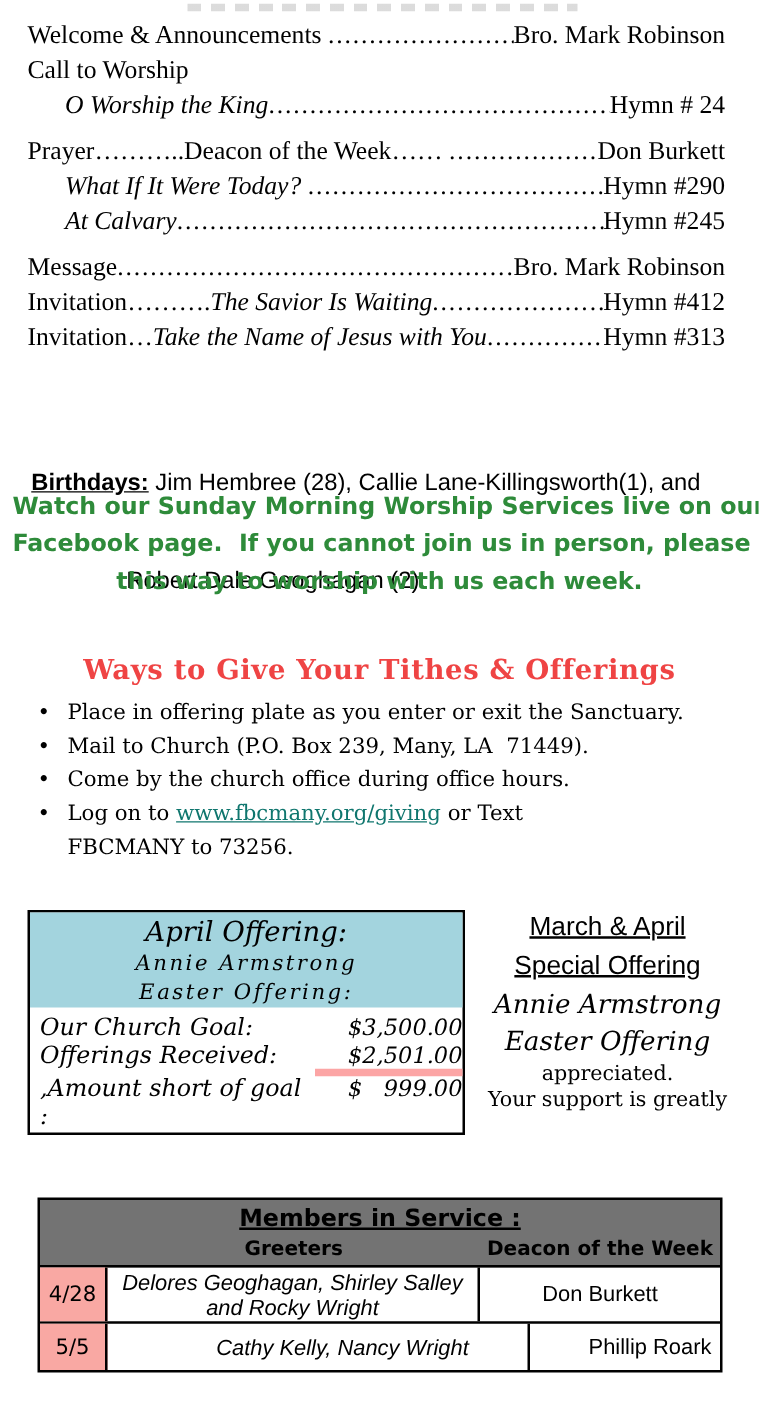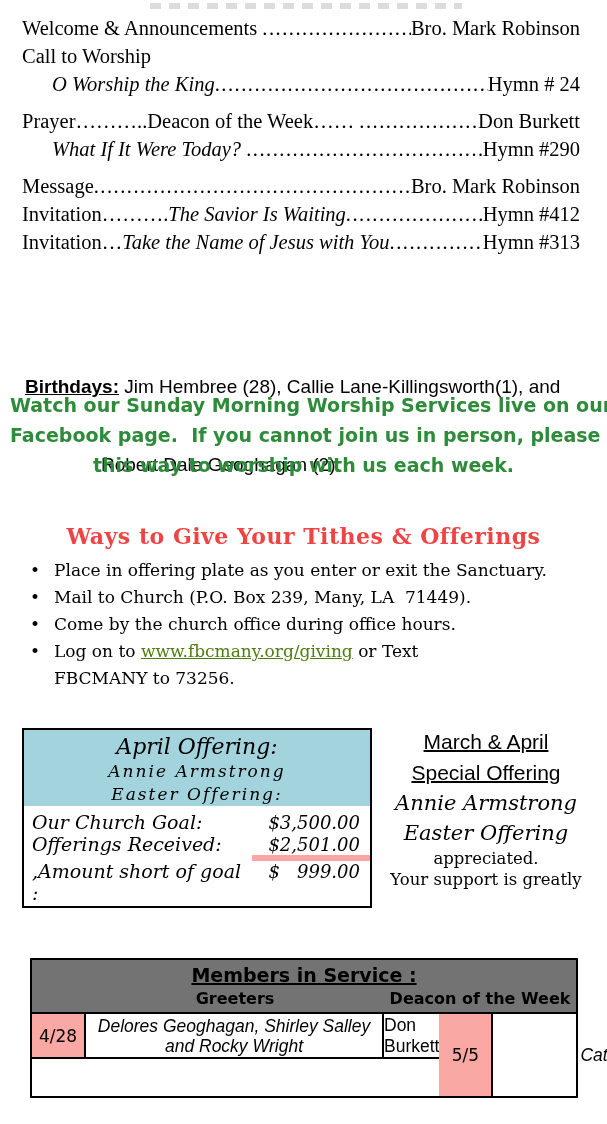--- a/index.html
+++ b/index.html
@@ -31,33 +31,33 @@
   .announce div{white-space:pre;}
 
   
   .giving-title{position:absolute;top:523px;left:0;width:607px;text-align:center;
     font-family:"DejaVu Serif",serif;font-weight:bold;font-size:22px;color:#ef4444;letter-spacing:.5px;}
   .bullets{position:absolute;top:557px;left:30px;width:552px;
     font-family:"DejaVu Serif",serif;font-size:17px;line-height:27px;}
   .bullet-row{display:flex;}
   .bullet-marker{width:24px;}
   .bullet-content{flex:1;white-space:pre-wrap;}
-  .glink{color:#4d7c0f;text-decoration:underline;cursor:pointer;}
+  .glink{color:#0f766e;text-decoration:underline;cursor:pointer;}
 
   
   .offer-box{position:absolute;top:728px;left:22px;width:350px;height:180px;
     border:2px solid #000;box-sizing:border-box;display:flex;flex-direction:column;}
   .offer-head{background:#a3d4de;height:77px;box-sizing:border-box;text-align:center;
     font-style:italic;font-family:"DejaVu Serif",serif;padding-top:3px;}
   .oh1{font-size:22px;line-height:27px;}
   .oh2{font-size:17px;line-height:23px;letter-spacing:2px;}
   .offer-rows{flex:1;display:flex;flex-direction:column;justify-content:space-around;padding:5px 0 3px;}
   .offer-row{display:flex;align-items:baseline;padding-left:8px;}
   .offer-label{flex:1;font-style:italic;font-family:"DejaVu Serif",serif;font-size:19px;}
-  .offer-value{width:118px;box-sizing:border-box;text-align:right;padding-right:10px;
+  .offer-value{width:118px;box-sizing:border-box;text-align:right;
     font-style:italic;font-family:"DejaVu Serif",serif;font-size:18px;white-space:pre;}
   .offer-row.topline .offer-value{border-top:6px solid #fca5a5;}
 
   
   .special{position:absolute;top:726px;left:388px;width:196px;text-align:center;}
   .sp-sans{font-family:"Liberation Sans",sans-serif;font-size:21px;line-height:31px;}
   .sp-sans span{text-decoration:underline;text-decoration-thickness:2px;}
   .sp-serif{font-family:"DejaVu Serif",serif;font-style:italic;font-size:21px;line-height:30px;}
   .sp-small{font-family:"DejaVu Serif",serif;font-size:16.5px;line-height:21px;}
 
@@ -89,20 +89,21 @@
 <div class="page">
 
   <div class="top-artifact"></div>
 
   <div class="service">
       <div class="svc-line"><span>Welcome &amp; Announcements </span><span class="svc-fill"></span><span>Bro. Mark Robinson</span></div>
       <div class="svc-line"><span>Call to Worship</span></div>
       <div class="svc-line indent"><span class="it">O Worship the King</span><span class="svc-fill"></span><span>Hymn # 24</span></div>
       <div class="svc-line gap"><span>Prayer………..Deacon of the Week…… </span><span class="svc-fill"></span><span>Don Burkett</span></div>
       <div class="svc-line indent"><span class="it">What If It Were Today? </span><span class="svc-fill"></span><span>Hymn #290</span></div>
+      <div class="svc-line indent"><span class="it">At Calvary</span><span class="svc-fill"></span><span>Hymn #245</span></div>
       <div class="svc-line gap"><span>Message</span><span class="svc-fill"></span><span>Bro. Mark Robinson</span></div>
       <div class="svc-line"><span>Invitation……….</span><span class="it">The Savior Is Waiting</span><span class="svc-fill"></span><span>Hymn #412</span></div>
       <div class="svc-line"><span>Invitation…</span><span class="it">Take the Name of Jesus with You</span><span class="svc-fill"></span><span>Hymn #313</span></div>
     </div>
 
   <div class="birthdays">
     <div><span class="bd-label">Birthdays:</span><span> Jim Hembree (28), Callie Lane-Killingsworth(1), and</span></div>
     <div class="bd-line2">Robert Dale Geoghagan (2).</div>
   </div>
 
@@ -166,21 +167,21 @@
 
   <div class="mtable">
     <div class="mt-head">
       <div class="mt-title">Members in Service :</div>
       <div class="mt-cols">
         <span class="c-sp"></span>
         <span class="c-g">Greeters</span>
         <span class="c-d">Deacon of the Week</span>
       </div>
     </div>
-    <div style="display:flex;flex-direction:row;flex:1;">
+    <div style="display:flex;flex-direction:column;flex:1;">
         <div class="mt-row r1">
           <div class="mt-date">4/28</div>
           <div class="mt-greet">
             <div>Delores Geoghagan, Shirley Salley</div>
             <div>and Rocky Wright</div>
           </div>
           <div class="mt-deacon">Don Burkett</div>
         </div>
         <div class="mt-row r2">
           <div class="mt-date">5/5</div>

